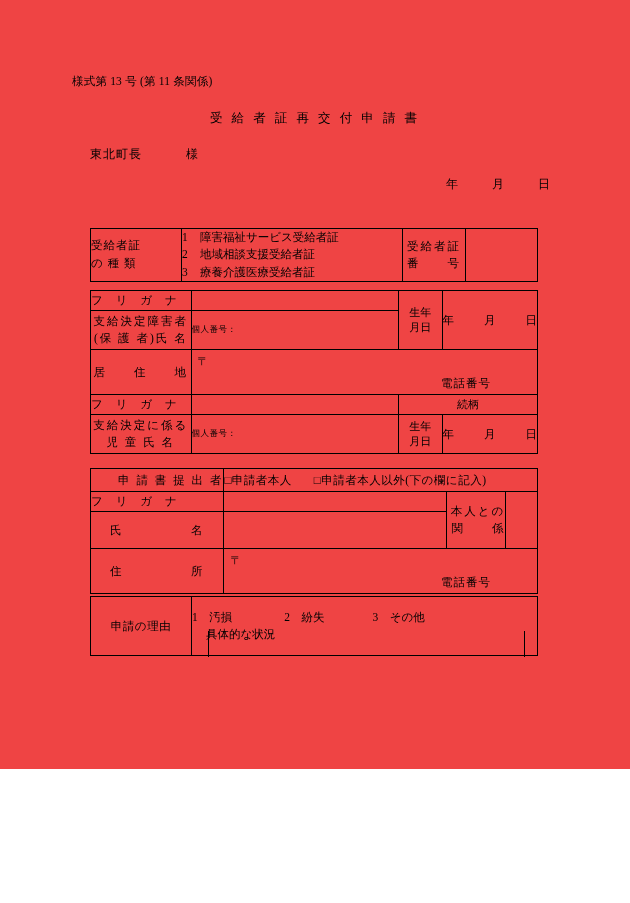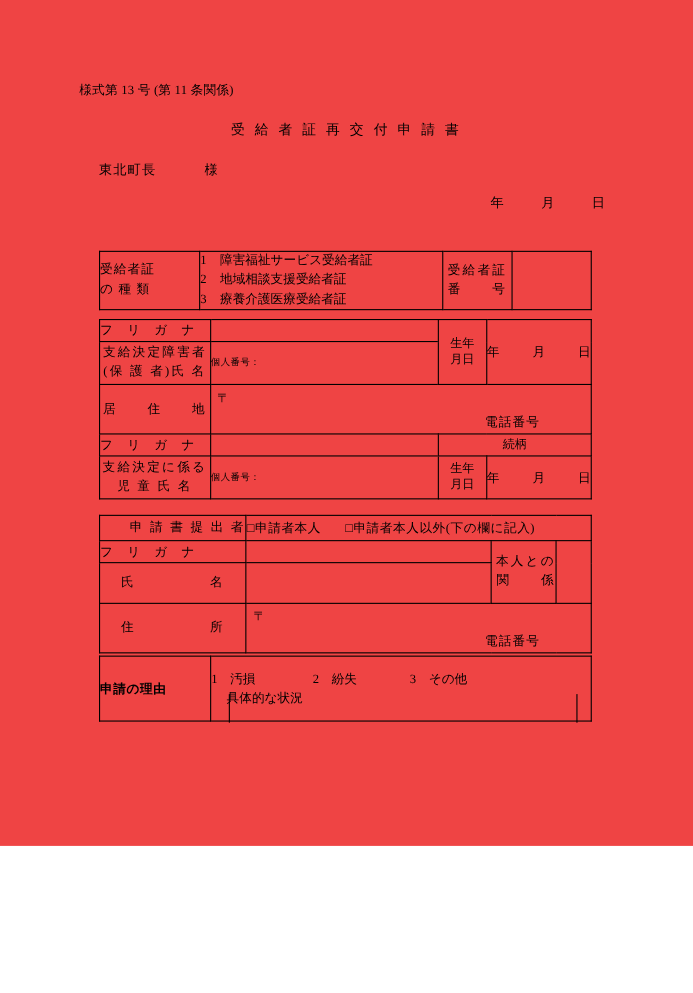--- a/index.html
+++ b/index.html
@@ -195,24 +195,24 @@
     padding: 2px;
   }
 
   
   #table-reason {
     left: 90px;
     top: 596px;
     width: 448px;
   }
   .reason-label {
+    text-align: center;
     letter-spacing: 0.5px;
     white-space: nowrap;
     padding: 4px;
-    font-weight: bold;
   }
   .reason-body {
     position: relative;
     height: 58px;
     padding: 4px 8px;
     font-size: 11.5px;
   }
   .reason-body .opts .o {
     display: inline-block;
   }

